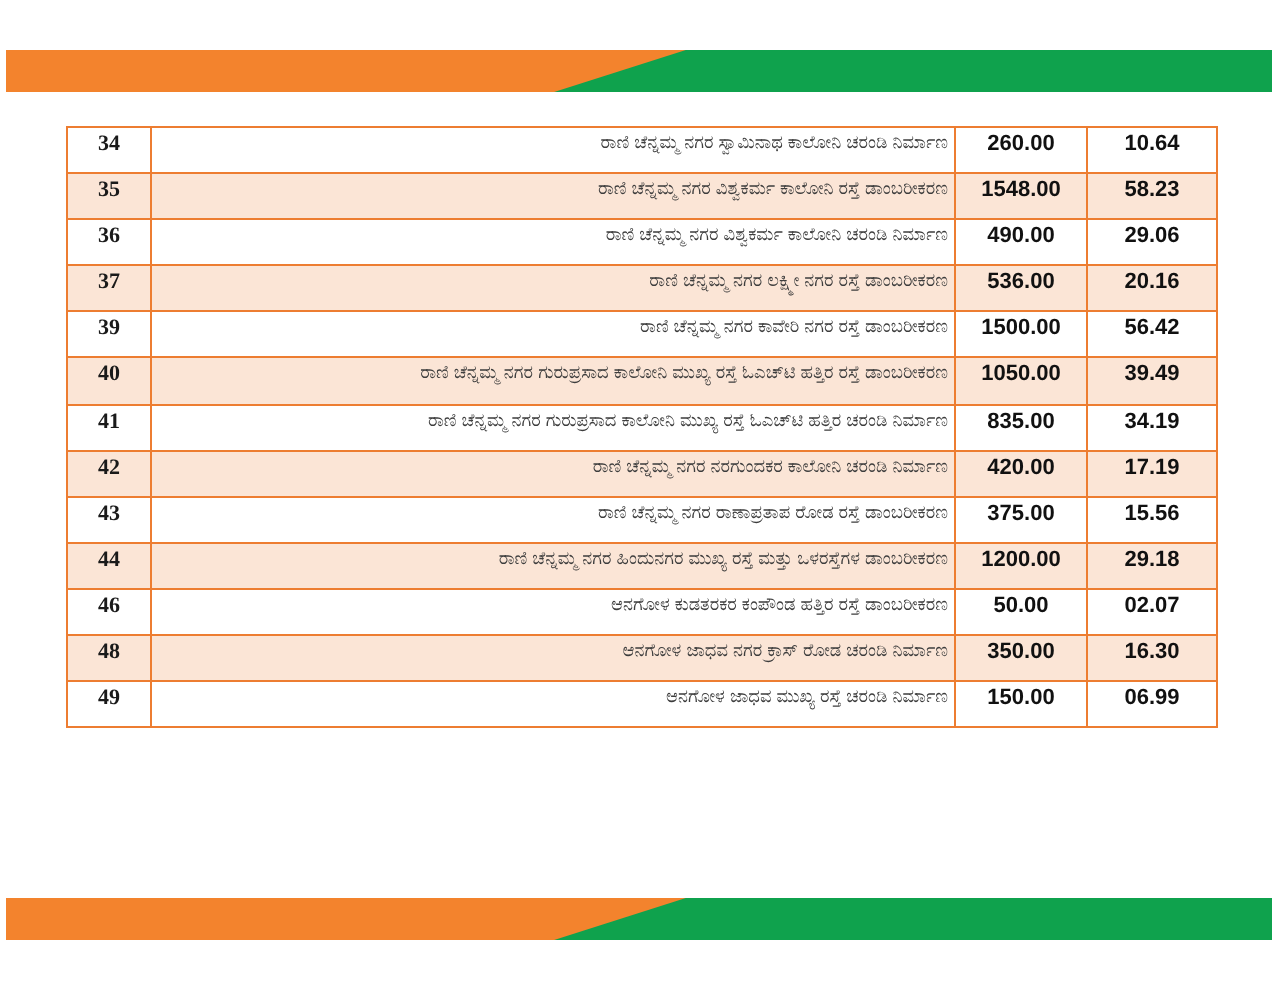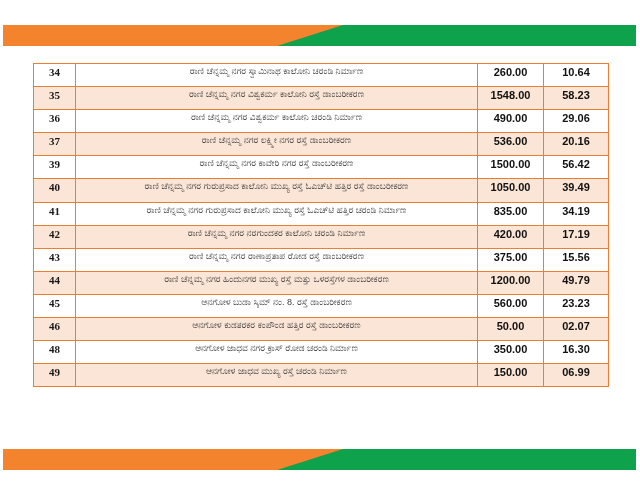--- a/index.html
+++ b/index.html
@@ -62,21 +62,21 @@
     background: var(--band-fill, #FBE5D6);
   }
   td.c-no {
     text-align: center;
     font-family: "Liberation Serif", serif;
     font-weight: bold;
     font-size: 11px;
     color: #1a1a1a;
   }
   td.c-desc {
-    text-align: center;
+    text-align: right;
     font-size: 9px;
     color: #3d3d3d;
     padding-left: 6px;
     letter-spacing: 0px;
   }
   td.c-a1, td.c-a2 {
     text-align: center;
     font-family: Liberation Sans, sans-serif;
     font-weight: bold;
     font-size: 11px;
@@ -152,27 +152,21 @@
         <tr>
           <td class="c-no">43</td>
           <td class="c-desc">ರಾಣಿ ಚೆನ್ನಮ್ಮ ನಗರ ರಾಣಾಪ್ರತಾಪ ರೋಡ ರಸ್ತೆ ಡಾಂಬರೀಕರಣ</td>
           <td class="c-a1">375.00</td>
           <td class="c-a2">15.56</td>
         </tr>
         <tr>
           <td class="c-no">44</td>
           <td class="c-desc">ರಾಣಿ ಚೆನ್ನಮ್ಮ ನಗರ ಹಿಂದುನಗರ ಮುಖ್ಯ ರಸ್ತೆ ಮತ್ತು ಒಳರಸ್ತೆಗಳ ಡಾಂಬರೀಕರಣ</td>
           <td class="c-a1">1200.00</td>
-          <td class="c-a2">49.79</td>
-        </tr>
-        <tr>
-          <td class="c-no">45</td>
-          <td class="c-desc">ಆನಗೋಳ ಬುಡಾ ಸ್ಕಿಮ್ ನಂ. 8. ರಸ್ತೆ ಡಾಂಬರೀಕರಣ</td>
-          <td class="c-a1">560.00</td>
-          <td class="c-a2">23.23</td>
+          <td class="c-a2">29.18</td>
         </tr>
         <tr>
           <td class="c-no">46</td>
           <td class="c-desc">ಆನಗೋಳ ಕುಡತರಕರ ಕಂಪೌಂಡ ಹತ್ತಿರ ರಸ್ತೆ ಡಾಂಬರೀಕರಣ</td>
           <td class="c-a1">50.00</td>
           <td class="c-a2">02.07</td>
         </tr>
         <tr>
           <td class="c-no">48</td>
           <td class="c-desc">ಆನಗೋಳ ಜಾಧವ ನಗರ ಕ್ರಾಸ್ ರೋಡ ಚರಂಡಿ ನಿರ್ಮಾಣ</td>

